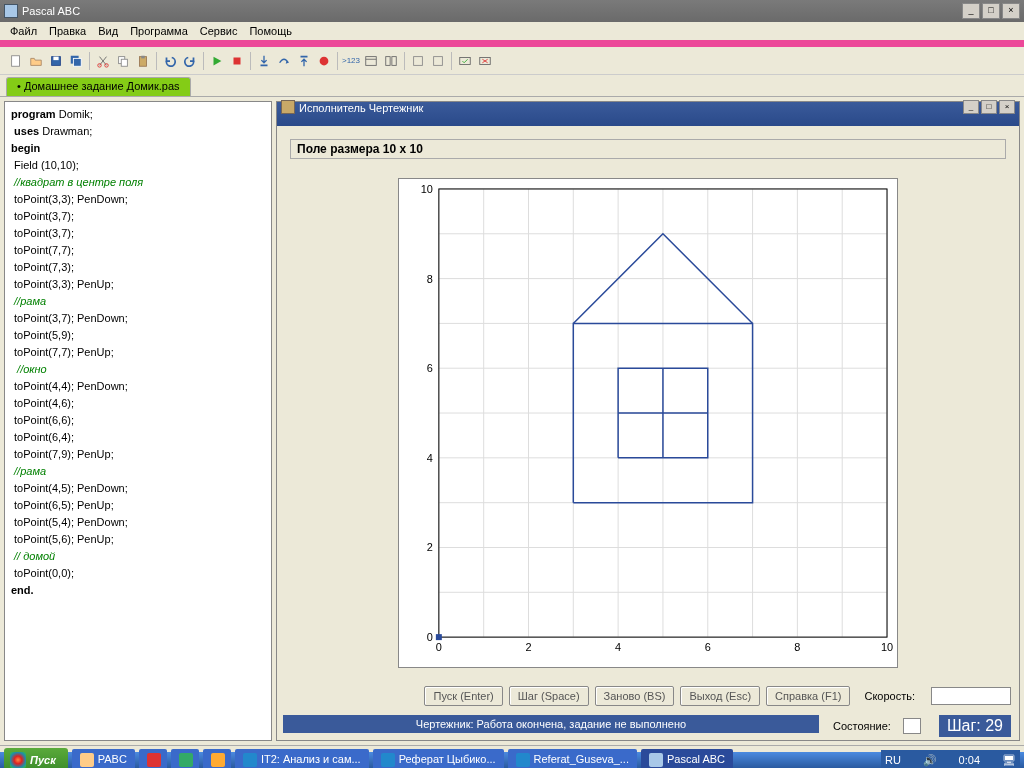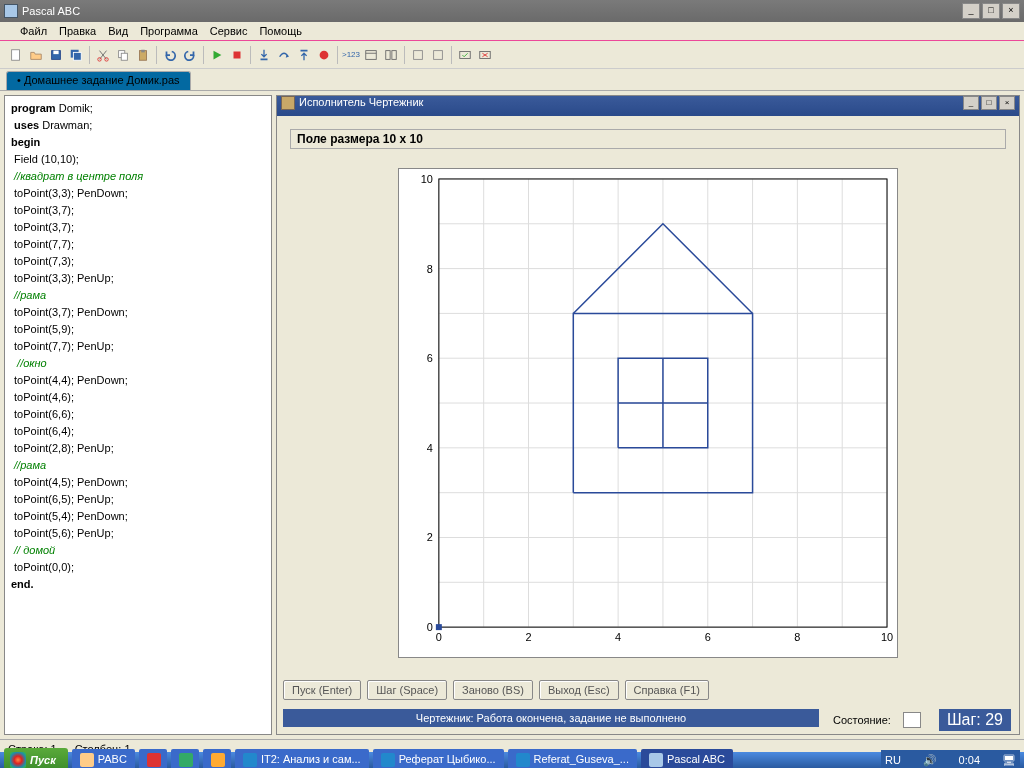--- a/index.html
+++ b/index.html
@@ -1,45 +1,45 @@
 <!DOCTYPE html>
 <html><head>
 <meta charset="utf-8">
 <style>
 * { box-sizing: border-box; margin: 0; padding: 0; font-family: "Tahoma", sans-serif; font-size: 11px; }
 body { background: #ece9d8; width: 1024px; height: 768px; overflow: hidden; }
 .titlebar { background: linear-gradient(#7a7a7a, #6a6a6a); height: 22px; display: flex; align-items: center; padding: 0 4px; color: #fff; }
 .titlebar .icon { width: 14px; height: 14px; background: #a8c8e8; border: 1px solid #456; margin-right: 4px; }
 .titlebar .wbtns { margin-left: auto; display: flex; gap: 2px; }
 .titlebar .wbtn { width: 18px; height: 16px; background: #d4d0c8; border: 1px solid #888; font-size: 9px; text-align: center; line-height: 13px; color: #000; }
-.menubar { background: #ece9d8; padding: 3px 20px; display: flex; gap: 12px; border-bottom: 1px solid #ec4899; }
+.menubar { background: #ece9d8; padding: 3px 10px; display: flex; gap: 12px; border-bottom: 7px solid #ec4899; }
 .menubar span { cursor: default; }
 .toolbar { background: #ece9d8; padding: 3px 6px; display: flex; align-items: center; border-bottom: 1px solid #ccc; height: 28px; }
 .tbtn { width: 20px; height: 20px; border: 1px solid transparent; display: inline-flex; align-items: center; justify-content: center; }
 .tbtn svg { width: 14px; height: 14px; }
 .sep { width: 1px; height: 18px; background: #bbb; margin: 0 3px; }
 .tabbar { background: #ece9d8; padding: 2px 6px 0 6px; display: flex; border-bottom: 1px solid #aaa; height: 22px; }
-.tab { background: #0369a1; border: 1px solid #aaa; border-bottom: none; padding: 2px 10px; border-radius: 3px 3px 0 0; font-size: 11px; }
+.tab { background: #84cc16; border: 1px solid #aaa; border-bottom: none; padding: 2px 10px; border-radius: 3px 3px 0 0; font-size: 11px; }
 .main { display: flex; height: 648px; padding: 4px; gap: 4px; }
 .code-pane { width: 268px; background: #fff; border: 1px solid #888; padding: 4px 6px; font-family: "Courier New", monospace; font-size: 13px; line-height: 17px; white-space: pre; overflow: hidden; }
 .kw { font-weight: bold; }
 .cmt { color: #008000; font-style: italic; }
 .right-pane { flex: 1; background: #ece9d8; border: 1px solid #888; display: flex; flex-direction: column; }
-.inner-title { background: linear-gradient(#3a5a9a, #2a4a8a); color: #fff; height: 20px; display: flex; align-items: flex-start; padding: 0 4px; font-size: 11px; }
+.inner-title { background: linear-gradient(#3a5a9a, #2a4a8a); color: #fff; height: 20px; display: flex; align-items: flex-end; padding: 12px 4px; font-size: 11px; }
 .inner-title .icon2 { width: 14px; height: 14px; background: #c8a868; border: 1px solid #765; margin-right: 4px; }
 .inner-title .wbtns { margin-left: auto; display: flex; gap: 2px; }
 .inner-title .wbtn { width: 16px; height: 14px; background: #d4d0c8; border: 1px solid #888; font-size: 8px; text-align: center; line-height: 11px; color: #000; }
 .field-label { background: #ece9d8; border: 1px solid #aaa; padding: 2px 6px; font-weight: bold; font-size: 12px; margin: 13px; }
 .canvas-wrap { flex: 1; background: #ece9d8; display: flex; align-items: flex-start; justify-content: center; padding: 6px; }
 .canvas { background: #fff; border: 1px solid #888; }
 .controls { display: flex; padding: 6px; gap: 6px; align-items: center; }
 .cbtn { background: #ece9d8; border: 1px solid #888; padding: 3px 8px; border-radius: 2px; color: #555; font-size: 11px; box-shadow: inset 1px 1px #fff; }
 .status-panel { display: flex; gap: 12px; align-items: center; padding: 3px 8px; font-size: 11px; }
 .statusbar-msg { background: #3a5a9a; color: #fff; text-align: center; padding: 3px; font-size: 11px; margin: 2px 6px 6px 6px; flex: 1; }
-.status-row { display: flex; align-items: center; }
+.status-row { display: flex; align-items: center; justify-content: flex-end; }
 .speed-box { width: 80px; height: 18px; border: 1px solid #888; background: #fff; margin-left: 4px; }
 .step-badge { background: #3a5a9a; color: #fff; padding: 2px 8px; font-size: 16px; margin-left: 6px; }
 .app-status { background: #ece9d8; border-top: 1px solid #aaa; padding: 3px 8px; display: flex; gap: 18px; font-size: 11px; height: 20px; }
 .taskbar { position: absolute; bottom: 0; left: 0; right: 0; height: 16px; background: linear-gradient(#4a8ae0, #2a5aa0); display: flex; align-items: center; padding: 0 4px; gap: 2px; }
 .start { background: linear-gradient(#5aaa3a, #3a8a2a); color: #fff; padding: 4px 12px 4px 6px; border-radius: 3px; font-weight: bold; font-style: italic; display: flex; align-items: center; gap: 4px; }
 .start .orb { width: 16px; height: 16px; background: radial-gradient(#f84, #d22, #28a, #3c3); border-radius: 2px; }
 .tbitem { background: #3a6aca; color: #fff; padding: 4px 8px; border-radius: 2px; margin-left: 2px; display: flex; align-items: flex-start; gap: 4px; max-width: 140px; overflow: hidden; white-space: nowrap; font-size: 11px; }
 .tbitem.active { background: #2a4a9a; }
 .tbitem .ticon { width: 14px; height: 14px; background: #fff; border-radius: 2px; flex-shrink: 0; }
 .tray { margin-left: auto; background: #2a5aa0; color: #fff; padding: 4px 4px; display: flex; align-items: center; gap: 22px; font-size: 11px; }
@@ -218,21 +218,21 @@
 <span> toPoint(3,3); PenUp;</span>
 <span class="cmt"> //рама</span>
 <span> toPoint(3,7); PenDown;</span>
 <span> toPoint(5,9);</span>
 <span> toPoint(7,7); PenUp;</span>
 <span class="cmt">  //окно</span>
 <span> toPoint(4,4); PenDown;</span>
 <span> toPoint(4,6);</span>
 <span> toPoint(6,6);</span>
 <span> toPoint(6,4);</span>
-<span> toPoint(2,8); PenUp;</span>
+<span> toPoint(7,9); PenUp;</span>
 <span class="cmt"> //рама</span>
 <span> toPoint(4,5); PenDown;</span>
 <span> toPoint(6,5); PenUp;</span>
 <span> toPoint(5,4); PenDown;</span>
 <span> toPoint(5,6); PenUp;</span>
 <span class="cmt"> // домой</span>
 <span> toPoint(0,0);</span>
 <span class="kw">end.</span></div>
 
   <div class="right-pane">
@@ -292,20 +292,24 @@
         </svg>
     </div>
     <div class="status-row">
       <div class="controls">
         <button class="cbtn">Пуск (Enter)</button>
         <button class="cbtn">Шаг (Space)</button>
         <button class="cbtn">Заново (BS)</button>
         <button class="cbtn">Выход (Esc)</button>
         <button class="cbtn">Справка (F1)</button>
       </div>
+      <div class="status-panel">
+        <span>Скорость:</span>
+        <div class="speed-box"></div>
+      </div>
     </div>
     <div class="status-row">
       <div class="statusbar-msg">Чертежник: Работа окончена, задание не выполнено</div>
       <div class="status-panel">
         <span>Состояние:</span>
         <div style="width:18px;height:16px;border:1px solid #888;background:#fff"></div>
         <div class="step-badge">Шаг: 29</div>
       </div>
     </div>
   </div>

